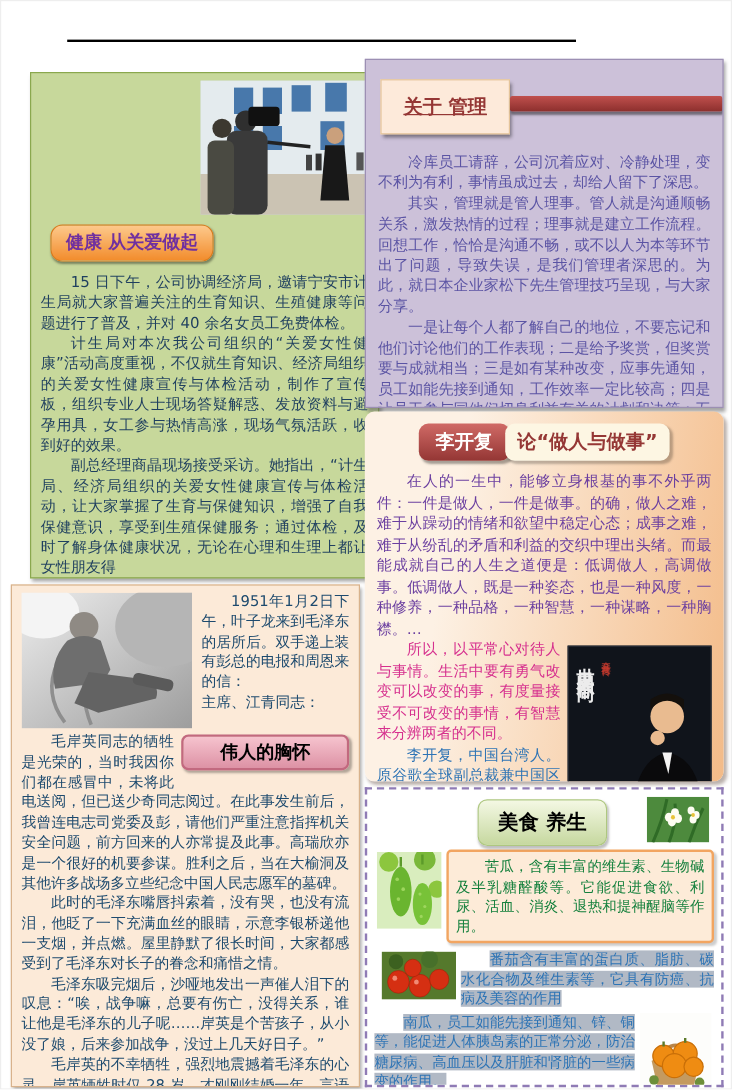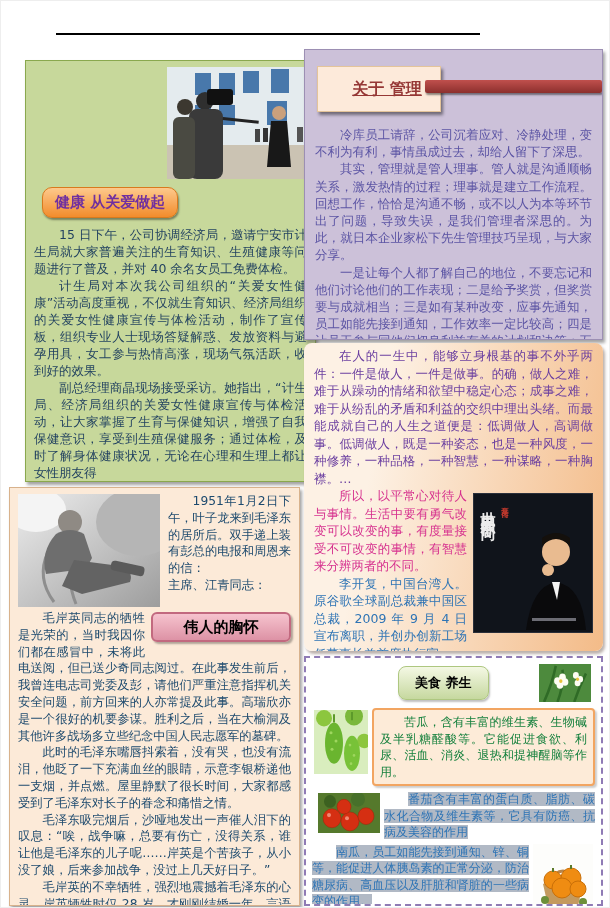--- a/index.html
+++ b/index.html
@@ -29,21 +29,21 @@
           color:#000;font-weight:bold;font-size:15px;text-align:center;line-height:26px;
           box-shadow:2px 2px 2px rgba(0,0,0,.3);}
 
   
   #management{left:303px;top:48px;width:299px;height:291px;background:#ccc1d9;
           border:1px solid #9c8fb3;box-shadow:2px 3px 3px rgba(90,90,90,.55);padding:0 10px;}
   #management p{color:#5b54a4;font-size:12.5px;line-height:17.2px;}
   .mgmt-titlerow{position:relative;height:76px;}
   .mgmt-titlebox{position:absolute;left:2px;top:16px;width:106px;height:44px;background:#fdeada;
           border:1px solid #e4c49a;box-shadow:2px 3px 3px rgba(0,0,0,.45);
-          display:flex;align-items:center;justify-content:center;padding-left:16px;}
+          display:flex;align-items:center;justify-content:center;}
   .mgmt-titlebox span{color:#953735;font-weight:bold;font-size:16px;text-decoration:underline;}
   .mgmt-bar{position:absolute;left:110px;right:-10px;top:30px;height:13px;
           background:linear-gradient(#c0504d,#8c2f2d);border-radius:2px;box-shadow:1px 2px 2px rgba(0,0,0,.45);}
 
   
   #likaifu{left:303px;top:342px;width:299px;height:308px;
           background:linear-gradient(100deg,#fdf1e4 25%,#f3bb88);border-radius:8px;
           box-shadow:2px 3px 3px rgba(120,100,90,.5);padding:4px 10px;}
   #likaifu p{font-size:12.5px;line-height:17.5px;}
   .lkf-titlerow{text-align:center;margin:6px 0 8px;}
@@ -60,21 +60,21 @@
           font-weight:bold;font-size:15px;letter-spacing:3px;}
   .book-vsub{position:absolute;left:24px;top:6px;writing-mode:vertical-rl;color:#c23a2e;
           font-size:8px;letter-spacing:1px;}
   .book-man{position:absolute;right:2px;bottom:2px;}
 
   
   #food{left:303px;top:655px;width:299px;height:250px;background:#fff;
           border:2px dashed #8f7bb5;padding:4px 6px;}
   .food-titlerow{position:relative;height:44px;}
   .food-btn{position:absolute;left:86px;top:4px;background:linear-gradient(#f4f8e4,#c6d89f);
-          border:1px solid #aec780;border-radius:8px;padding:7px 16px;font-weight:bold;font-size:13px;
+          border:1px solid #aec780;border-radius:8px;padding:7px 16px;font-weight:bold;font-size:17px;
           color:#000;box-shadow:1px 2px 2px rgba(0,0,0,.25);}
   .flower-img{position:absolute;right:4px;top:2px;width:52px;height:38px;}
   .bitter-row{display:flow-root;margin-top:2px;}
   .melon-img{float:left;width:54px;height:64px;display:block;margin:2px 4px 2px 2px;}
   .bitter-box{overflow:hidden;background:#fdebd8;border:2px solid #f2a561;border-radius:4px;
           padding:4px 6px;min-height:56px;box-shadow:2px 2px 2px rgba(0,0,0,.2);}
   .bitter-box p{color:#15803d;font-size:12px;line-height:16.5px;}
   .tomato-row{display:flow-root;margin-top:5px;}
   .tomato-img{float:left;width:62px;height:40px;display:block;margin:2px 4px 0 6px;}
   .pumpkin-row{display:flow-root;margin-top:3px;}
@@ -155,20 +155,23 @@
         <span>关于 管理</span>
       </div>
       <div class="mgmt-bar"></div>
     </div>
     <p class="ind">冷库员工请辞，公司沉着应对、冷静处理，变不利为有利，事情虽成过去，却给人留下了深思。</p>
     <p class="ind">其实，管理就是管人理事。管人就是沟通顺畅关系，激发热情的过程；理事就是建立工作流程。回想工作，恰恰是沟通不畅，或不以人为本等环节出了问题，导致失误，是我们管理者深思的。为此，就日本企业家松下先生管理技巧呈现，与大家分享。</p>
     <p class="ind">一是让每个人都了解自己的地位，不要忘记和他们讨论他们的工作表现；二是给予奖赏，但奖赏要与成就相当；三是如有某种改变，应事先通知，员工如能先接到通知，工作效率一定比较高；四是让员工参与同他们切身利益有关的计划和决策；五是聆听部属的建议，他们也有好主意。</p>
   </div>
 
   <div class="section" id="likaifu">
+    <div class="lkf-titlerow">
+      <span class="lkf-name">李开复</span><span class="lkf-topic">论“做人与做事”</span>
+    </div>
     <p class="ind lkf-p1">在人的一生中，能够立身根基的事不外乎两件：一件是做人，一件是做事。的确，做人之难，难于从躁动的情绪和欲望中稳定心态；成事之难，难于从纷乱的矛盾和利益的交织中理出头绪。而最能成就自己的人生之道便是：低调做人，高调做事。低调做人，既是一种姿态，也是一种风度，一种修养，一种品格，一种智慧，一种谋略，一种胸襟。…</p>
     <div class="book-cover">
       <div class="book-vtitle">世界因你不同</div>
       <div class="book-vsub">李开复自传</div>
       <svg class="book-man" width="74" height="104" viewBox="0 0 74 104">
         <circle cx="40" cy="26" r="14" fill="#e9bb90"></circle>
         <path d="M26 20 q14 -14 28 0 l0 -8 q-14 -10 -28 0z" fill="#14100c"></path>
         <path d="M10 104 q6 -44 30 -48 q26 4 30 48z" fill="#0a0a0c"></path>
         <path d="M36 56 h8 l-3 18z" fill="#f4f4f4"></path>
         <circle cx="32" cy="44" r="6" fill="#e9bb90"></circle>

